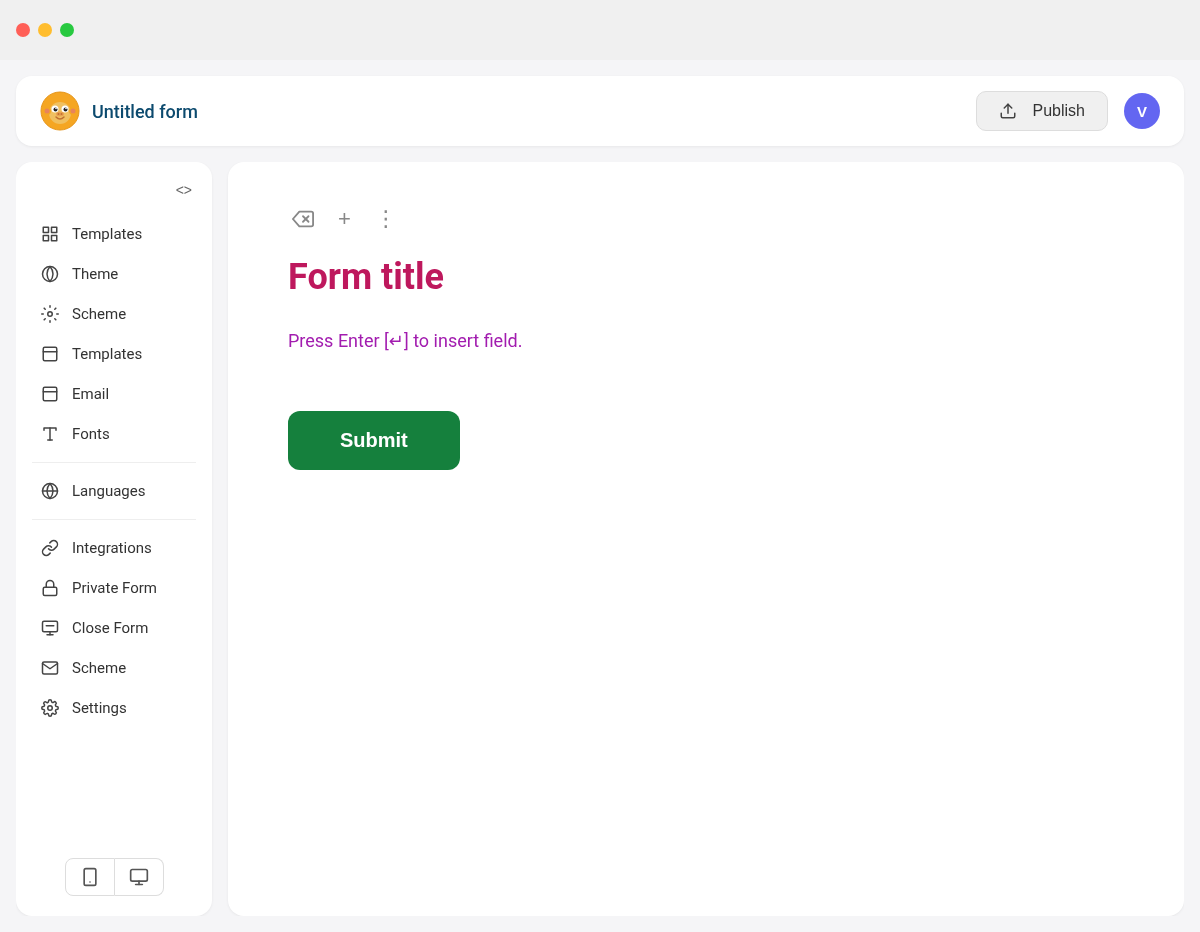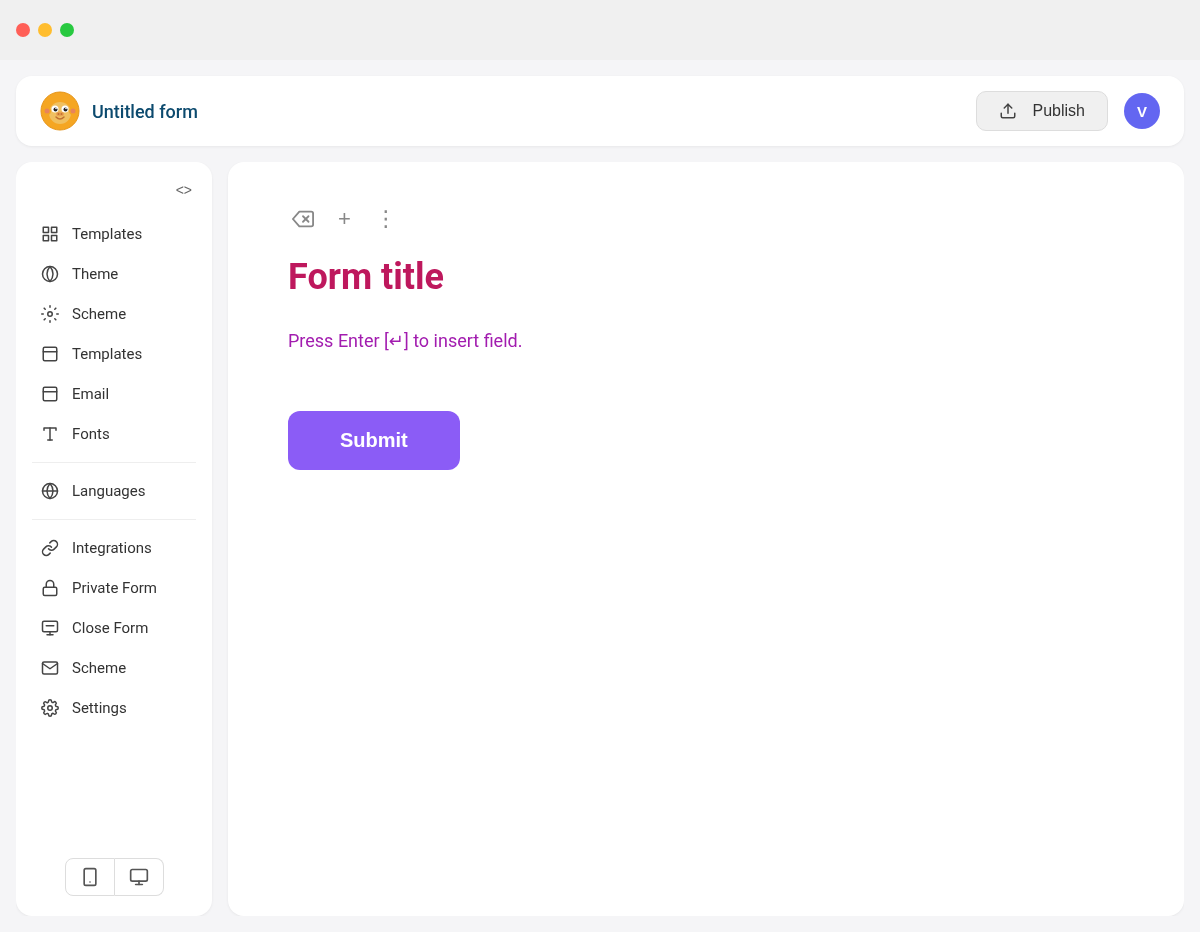--- a/index.html
+++ b/index.html
@@ -217,21 +217,21 @@
       cursor: text;
     }
 
     .form-hint {
       font-size: 18px;
       color: #a21caf;
       margin-bottom: 60px;
     }
 
     .submit-btn {
-      background: #8b5cf6;
+      background: #15803d;
       color: white;
       border: none;
       border-radius: 12px;
       padding: 18px 52px;
       font-size: 20px;
       font-weight: 700;
       cursor: pointer;
     }
 
     

